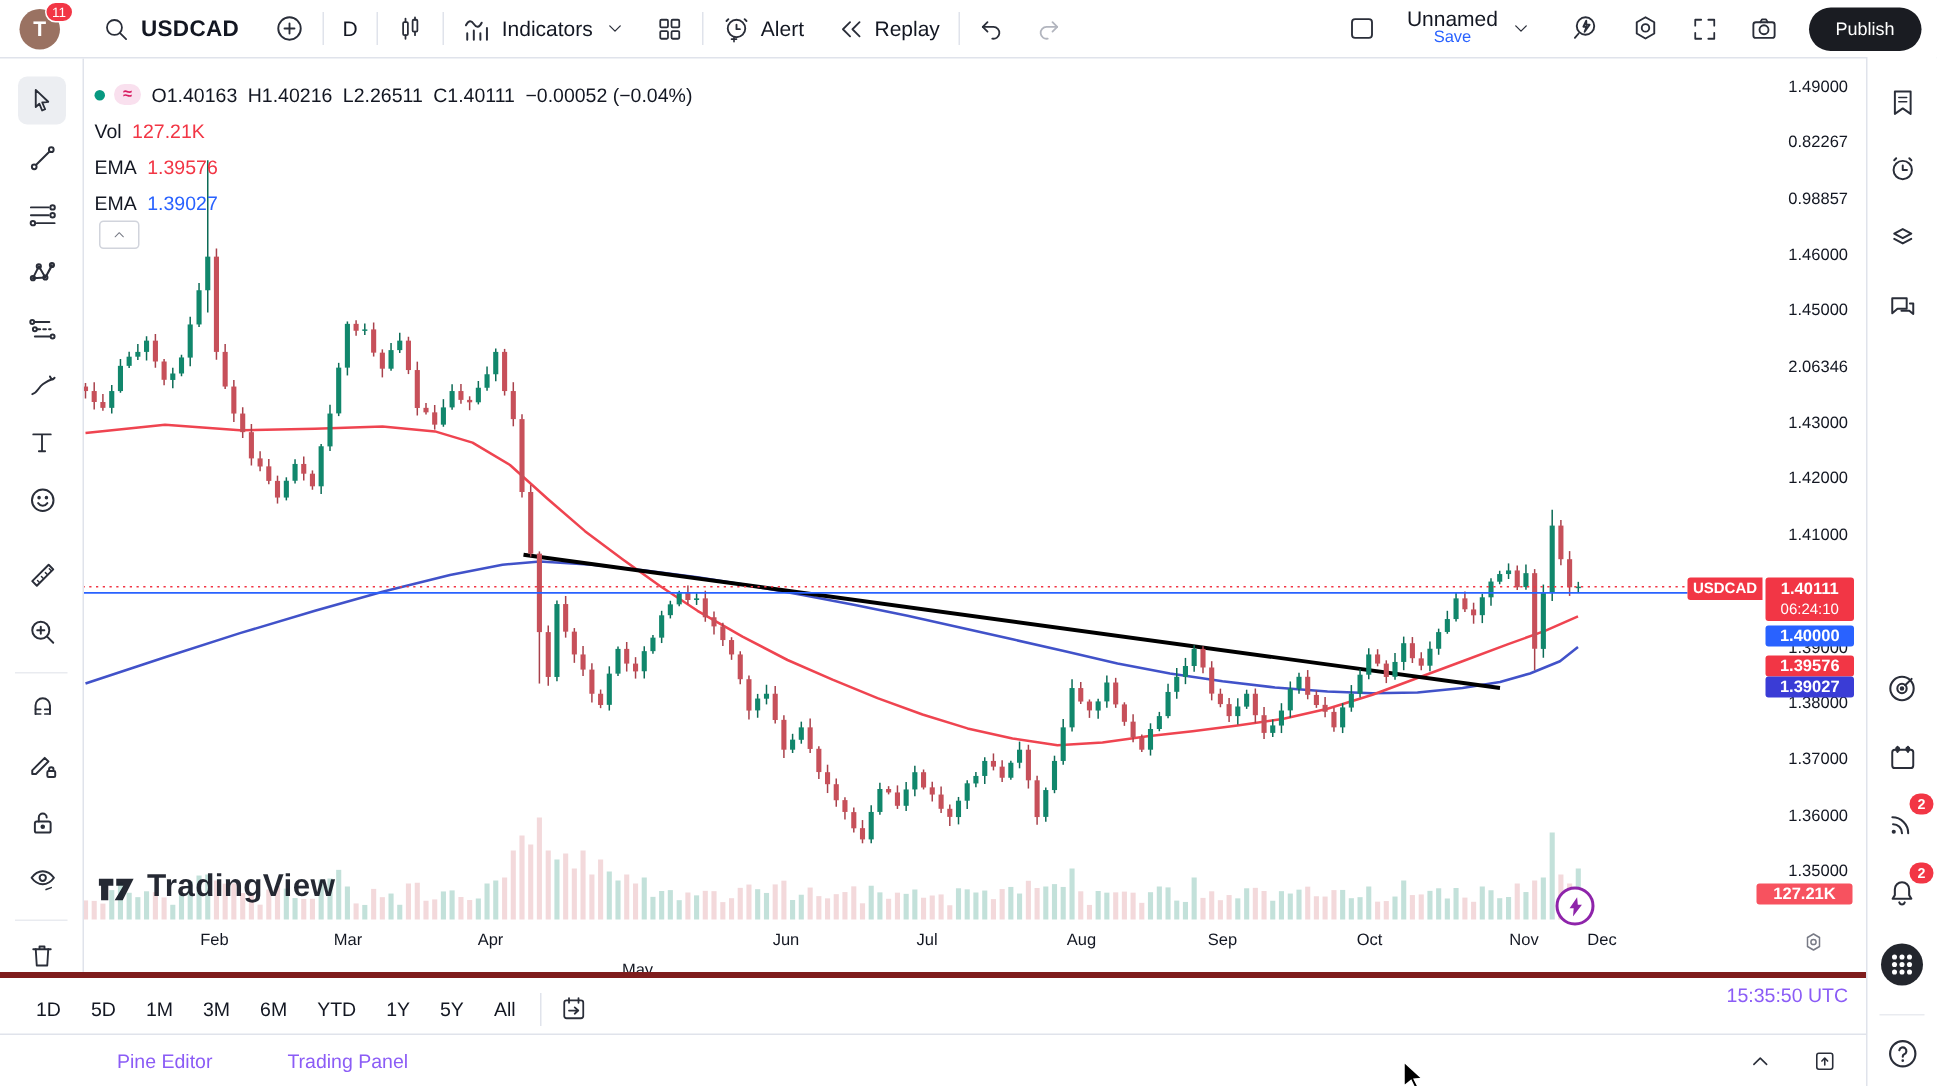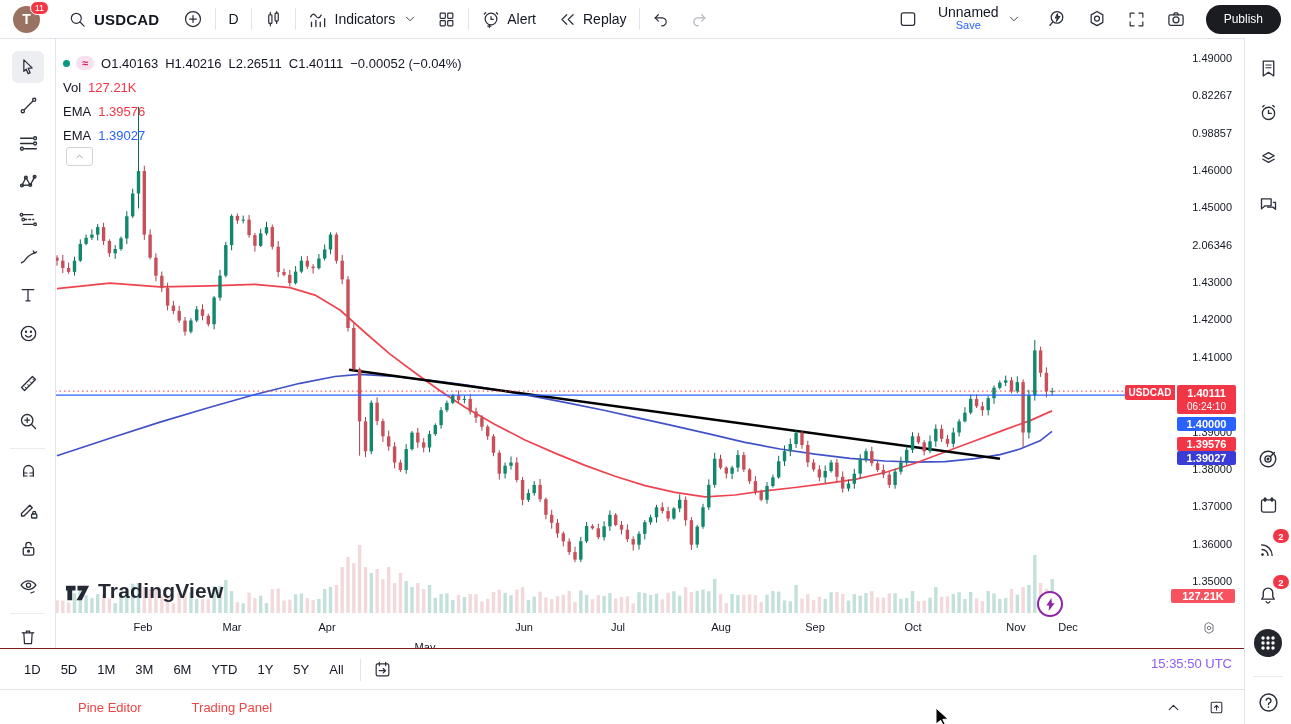--- a/index.html
+++ b/index.html
@@ -52,27 +52,27 @@
   .pxlabel{position:absolute;left:1162px;width:70px;text-align:right;font-size:11px;color:#131722;}
   .mlabel{position:absolute;top:621px;width:34px;text-align:center;font-size:11px;color:#131722;}
   .badge{position:absolute;color:#fff;font-size:11px;font-weight:700;display:flex;align-items:center;
          justify-content:center;border-radius:2px;z-index:8;}
   #price-axis-hit{position:absolute;left:1160px;top:38px;width:85px;bottom:76px;cursor:ns-resize;z-index:4;}
   #time-axis-hit{position:absolute;left:55px;top:614px;width:1105px;height:34px;cursor:ew-resize;z-index:4;}
   #lightning-marker{position:absolute;left:1037px;top:591px;width:22px;height:22px;border-radius:50%;
          border:2px solid #8e24aa;display:flex;align-items:center;justify-content:center;background:#fff;z-index:6;}
   #axis-gear{position:absolute;left:1201px;top:620px;z-index:6;cursor:pointer;}
   
-  #rangebar{position:absolute;left:0;right:46px;top:648px;height:41px;border-top:1px solid #7f1d1d;
+  #rangebar{position:absolute;left:0;right:46px;top:648px;height:41px;border-top:4px solid #7f1d1d;
             display:flex;align-items:center;background:#fff;z-index:20;}
   .range-btn{font-size:13px;color:#131722;padding:4px 8px;border-radius:4px;cursor:pointer;margin:0 2px;}
   #clockutc{position:absolute;right:59px;top:656px;font-size:13px;color:#8b5cf6;z-index:21;}
   #bottompanel{position:absolute;left:0;right:46px;top:689px;bottom:0;border-top:1px solid #e0e3eb;background:#fff;
             display:flex;align-items:center;z-index:20;}
-  .bp-tab{font-size:13px;color:#ef4444;padding:6px 10px;border-radius:4px;cursor:pointer;}
+  .bp-tab{font-size:13px;color:#8b5cf6;padding:6px 10px;border-radius:4px;cursor:pointer;}
   #cursor{position:absolute;left:935px;top:707px;z-index:40;pointer-events:none;}
 </style>
 </head>
 <body>
 
 <div id="topbar">
   <div id="avatar">
     <span>T</span>
     <span class="nbadge">11</span>
   </div>

